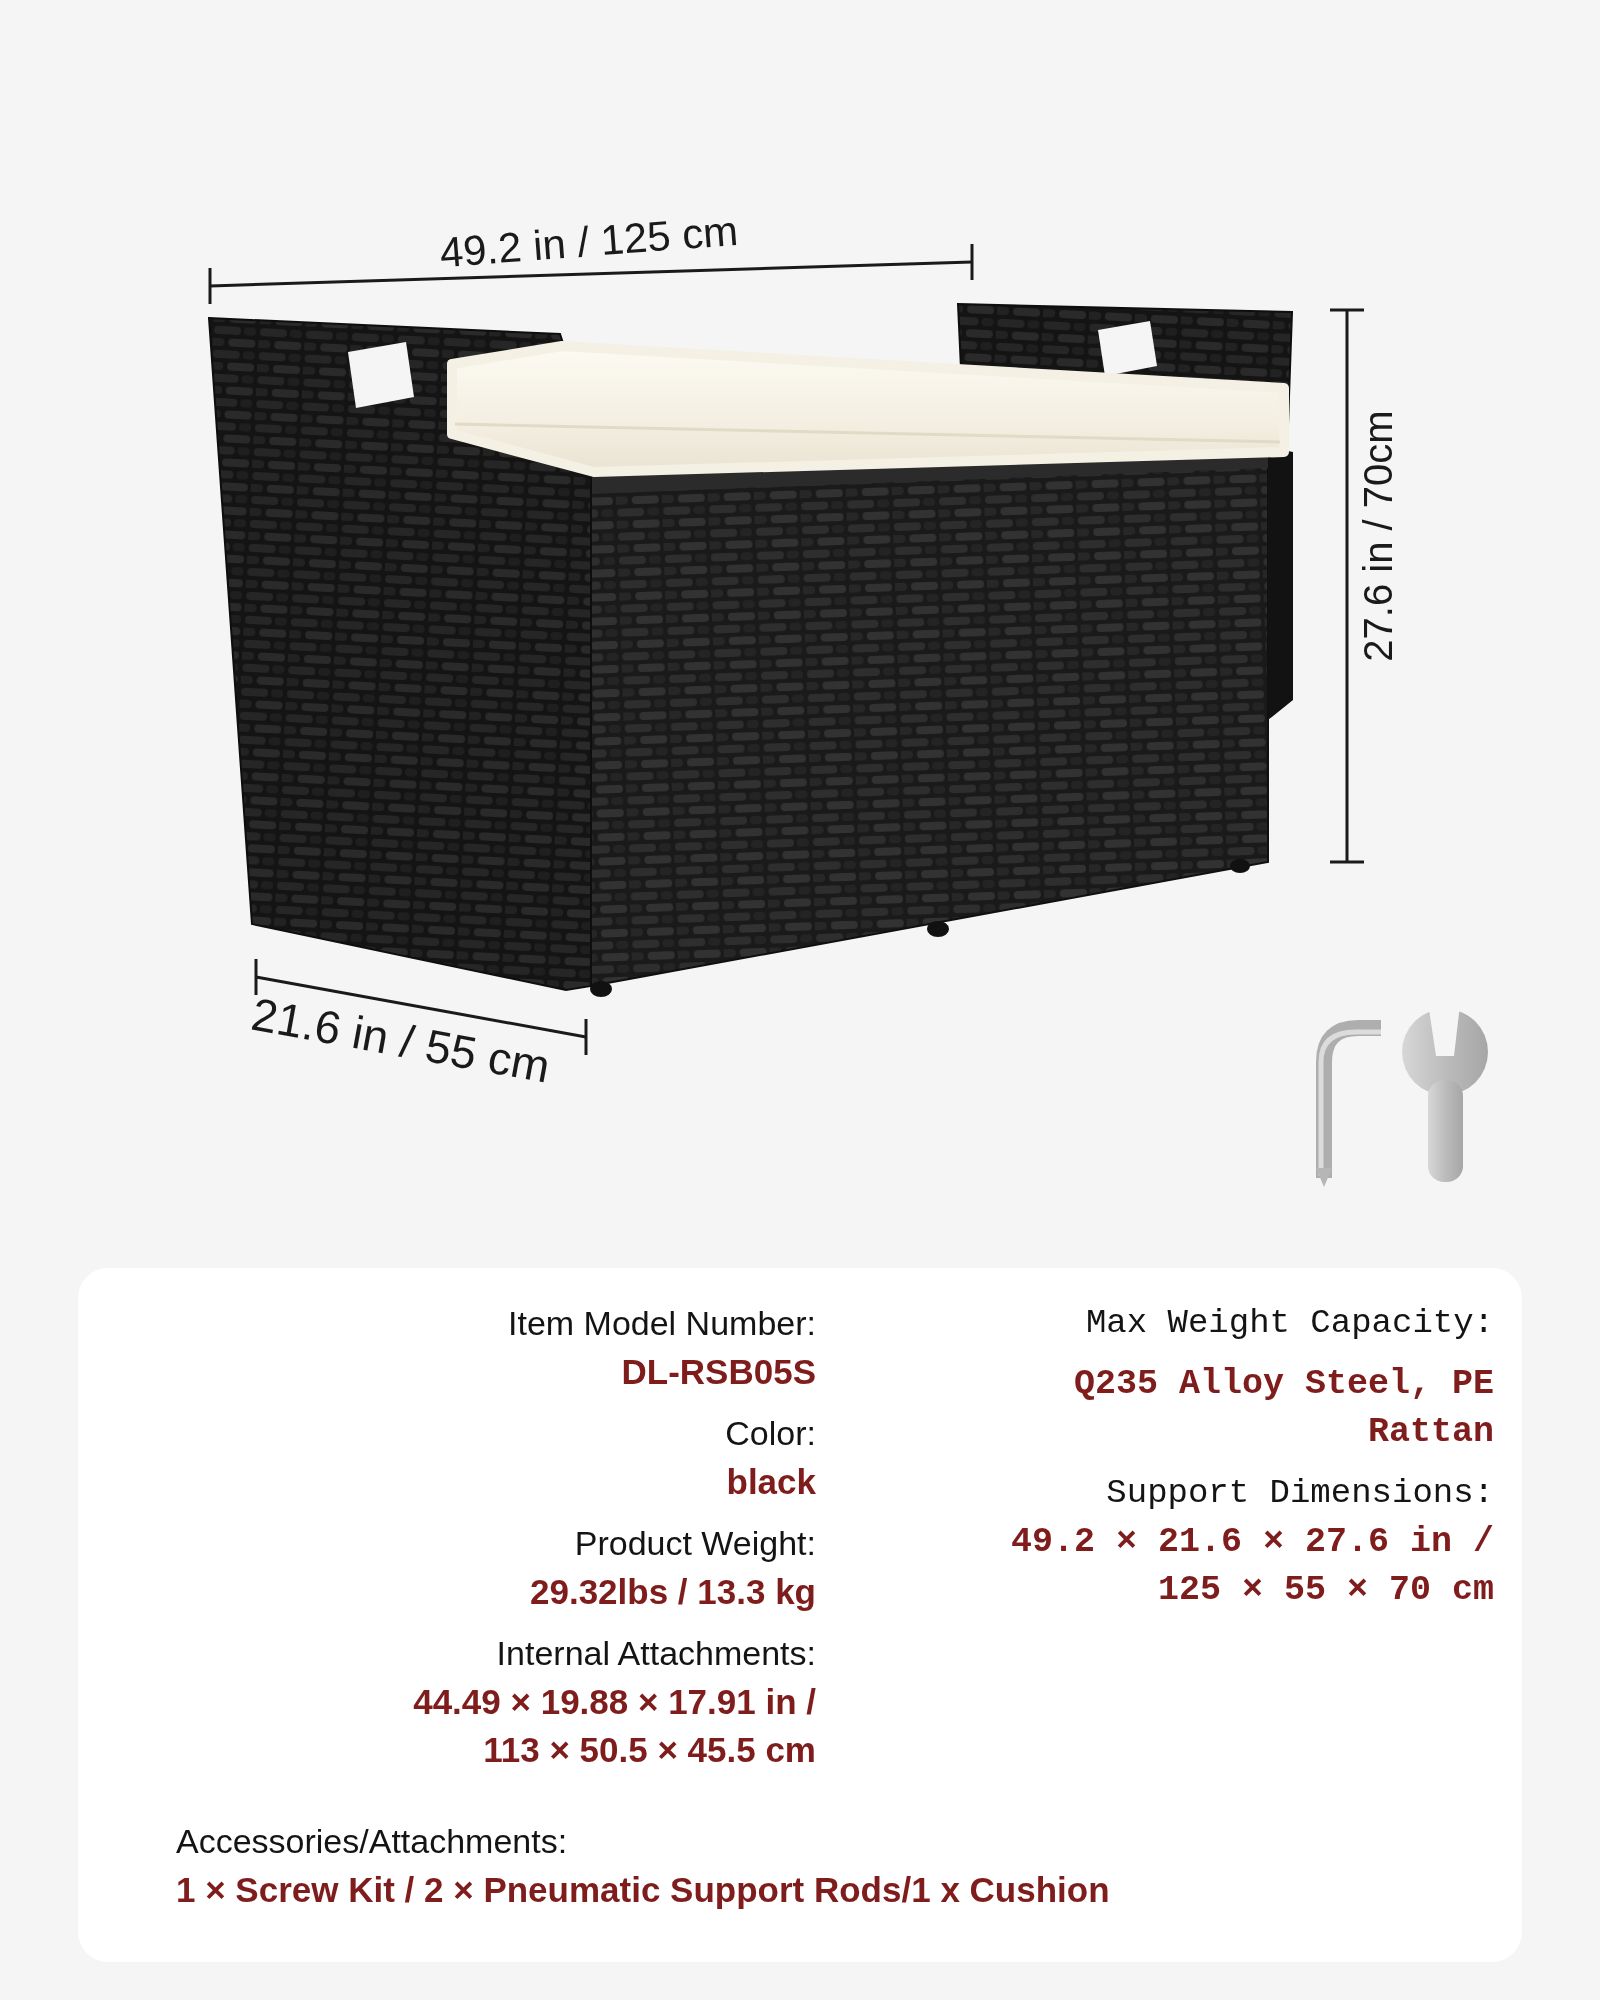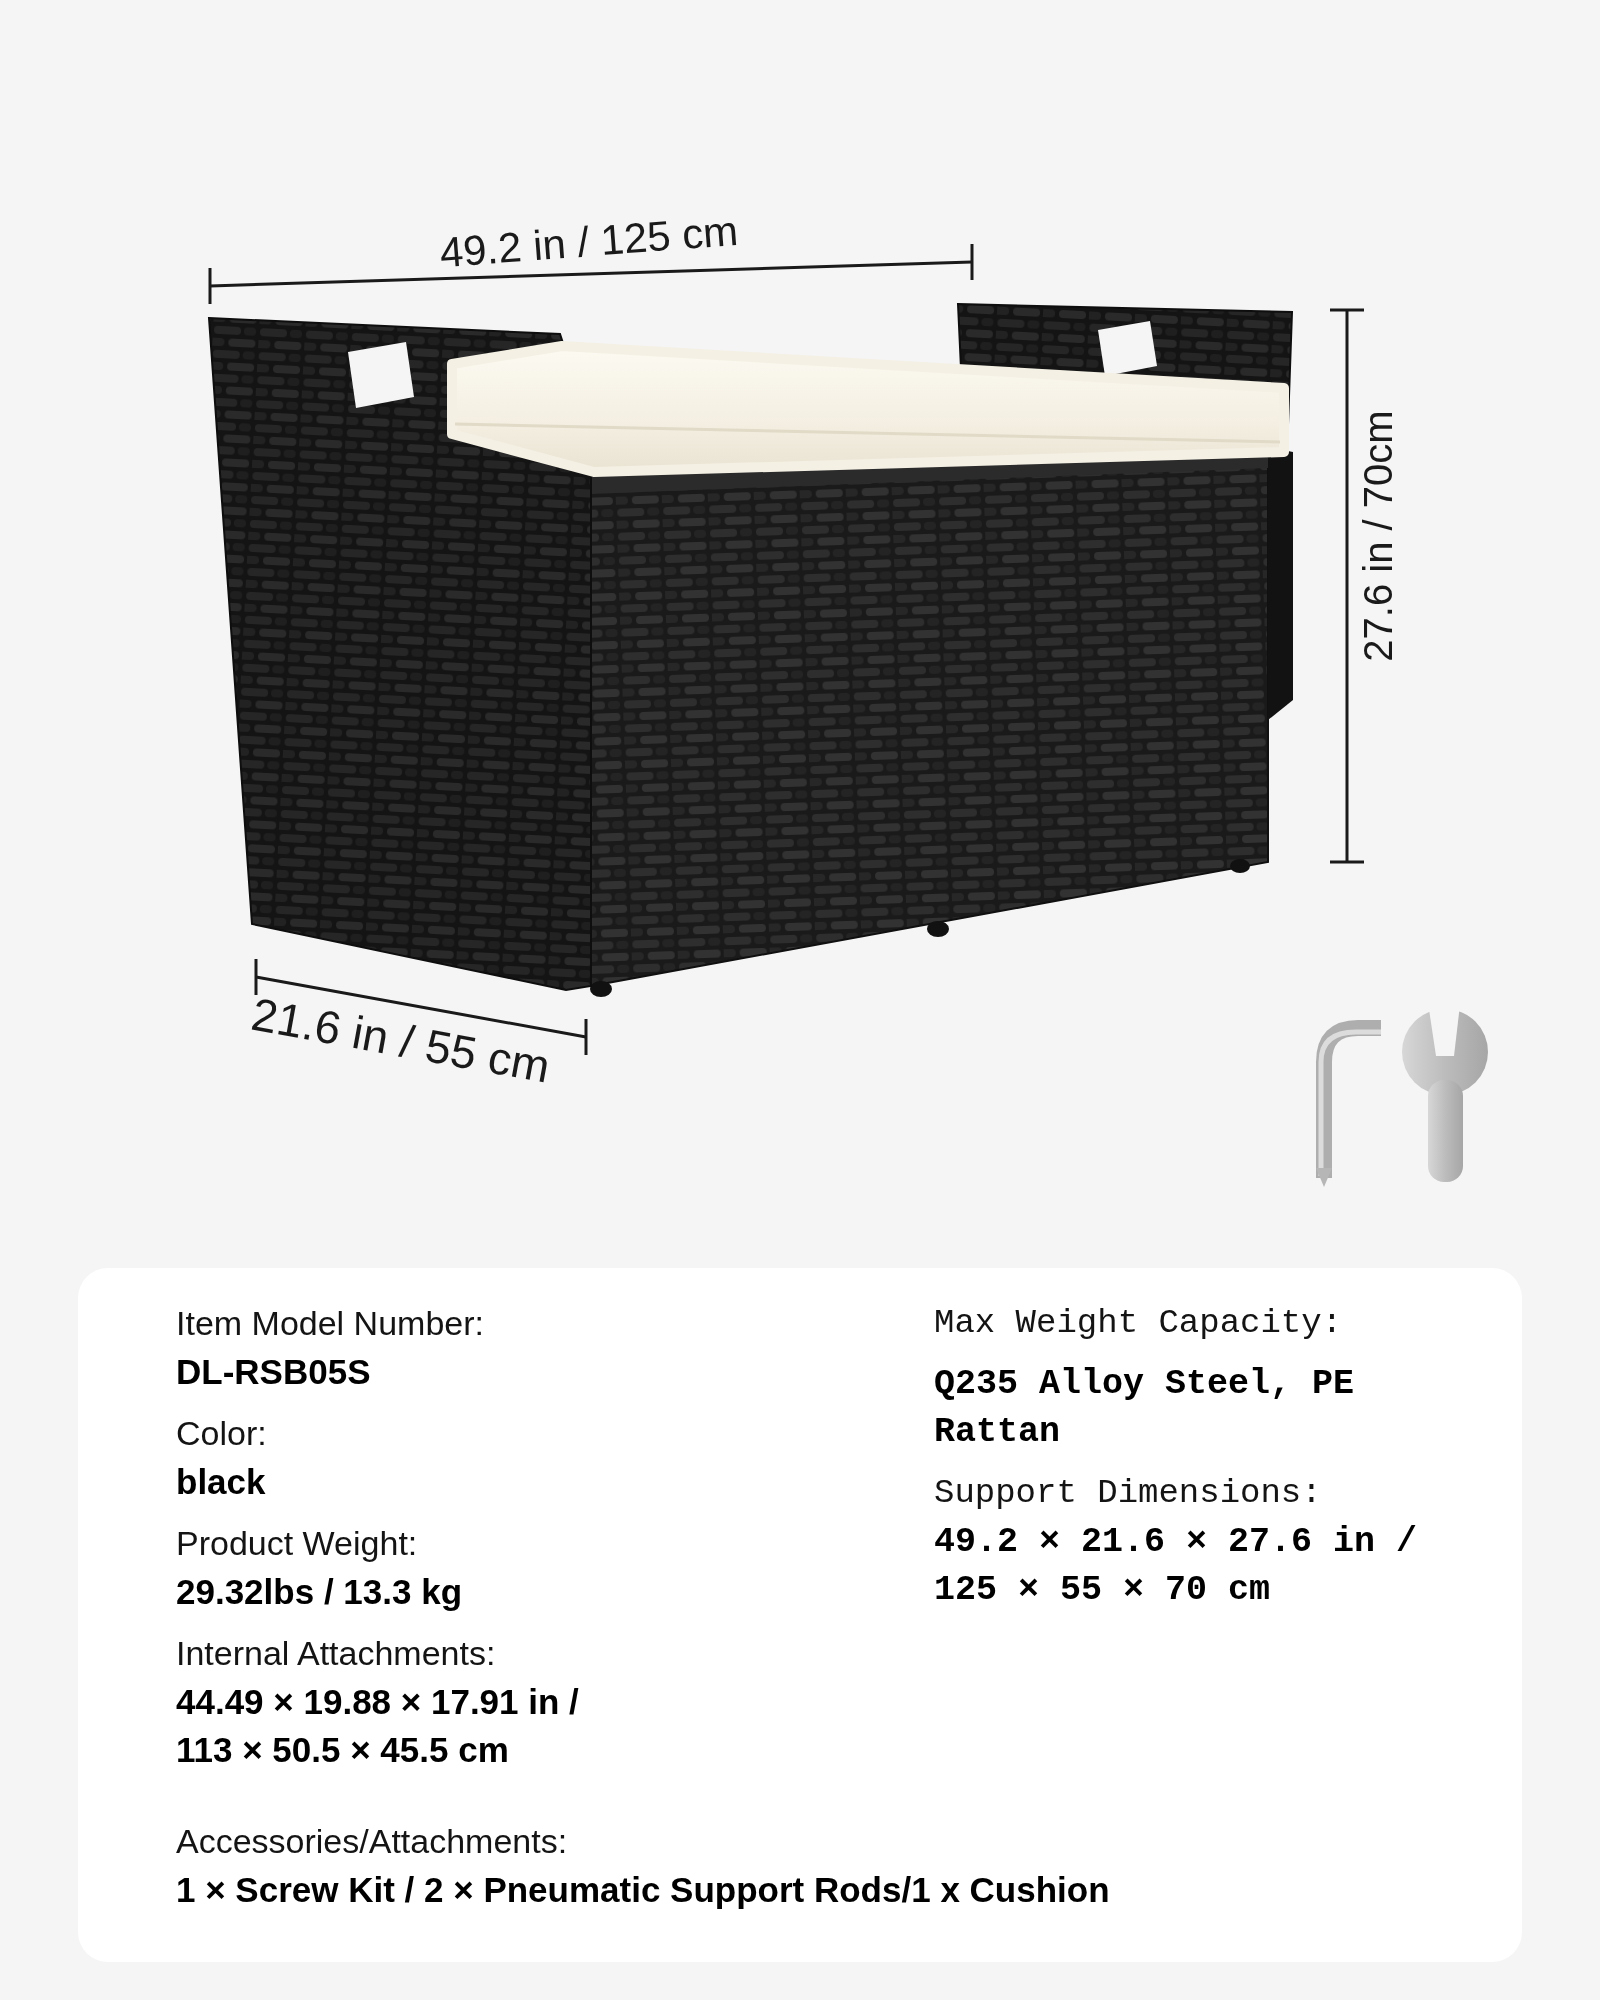--- a/index.html
+++ b/index.html
@@ -14,26 +14,26 @@
   .dim-line{stroke:#1a1a1a;stroke-width:3;}
   .dim-text{fill:#1a1a1a;font-family:"Liberation Sans",sans-serif;}
   .dim-text-top{font-size:42px;}
   .dim-text-right{font-size:40px;}
   .dim-text-bottom{font-size:46px;}
 
   .spec-card{
     position:absolute;left:78px;top:1268px;width:1444px;height:694px;
     background:#ffffff;border-radius:30px;
   }
-  .spec-col{position:absolute;top:30px;}
+  .spec-col{position:absolute;top:30px;text-align:right;}
   .col-left{left:98px;width:640px;}
   .col-right{left:856px;width:560px;font-family:Liberation Mono, monospace;}
   .spec-group{margin-bottom:12px;}
   .spec-label{font-size:34px;line-height:50px;color:#141414;}
-  .spec-value{font-size:35px;line-height:48px;font-weight:700;color:#000000;}
+  .spec-value{font-size:35px;line-height:48px;font-weight:700;color:#7f1d1d;}
   .spec-accessories{position:absolute;left:98px;top:548px;width:1300px;}
 </style>
 </head>
 <body>
 
 <div class="figure-area">
   <svg width="1600" height="1250" viewBox="0 0 1600 1250">
     <defs>
       <pattern id="weave" width="46" height="24" patternUnits="userSpaceOnUse" patternTransform="rotate(-2)">
         <rect width="46" height="24" fill="#1a1a1a"></rect>

